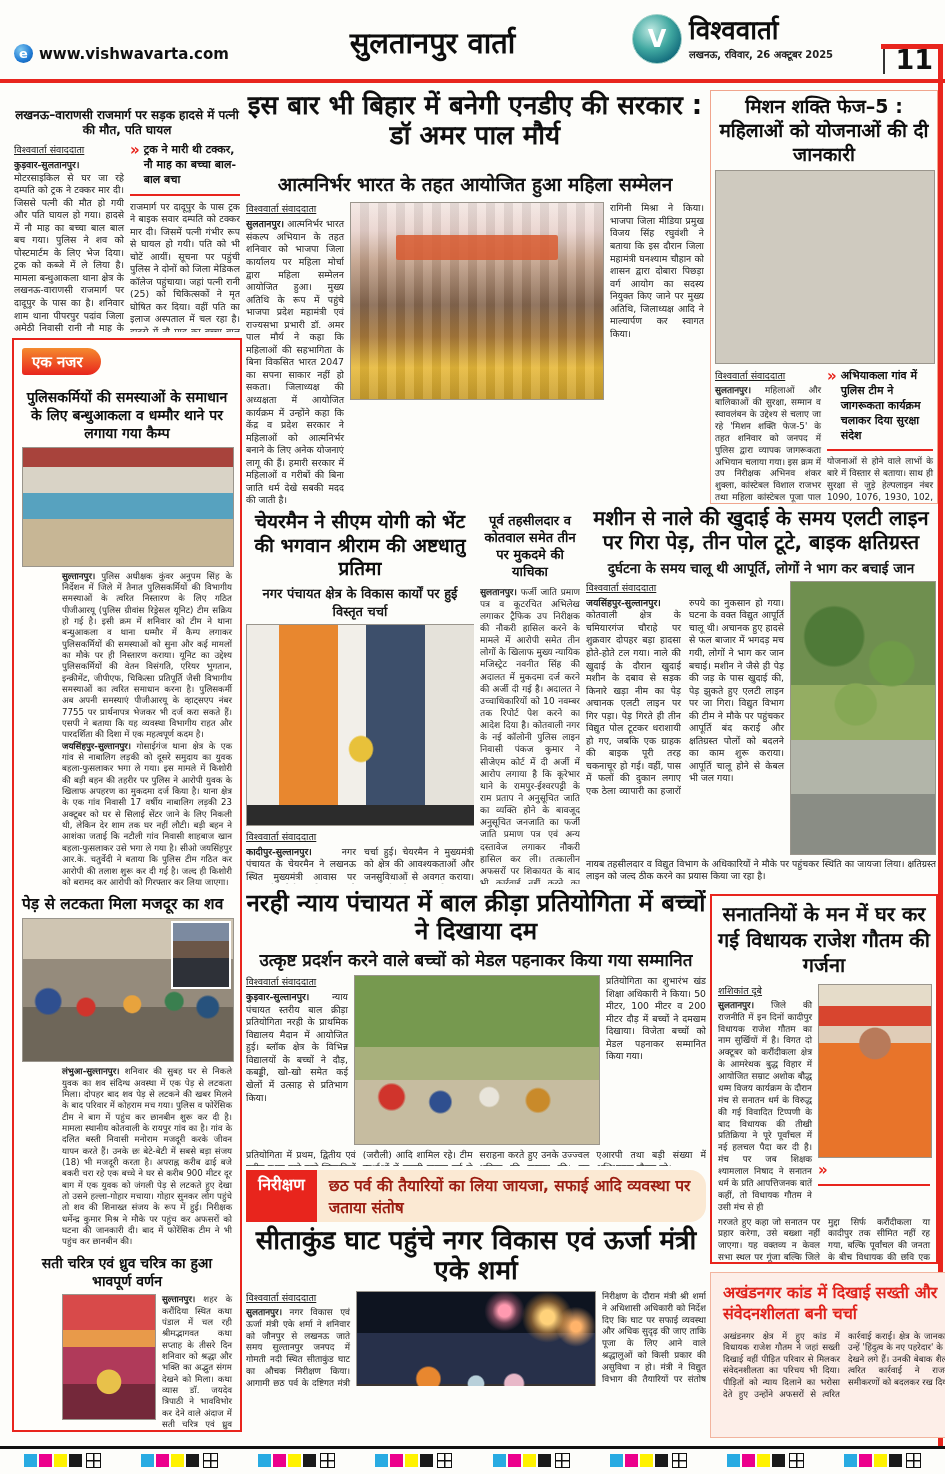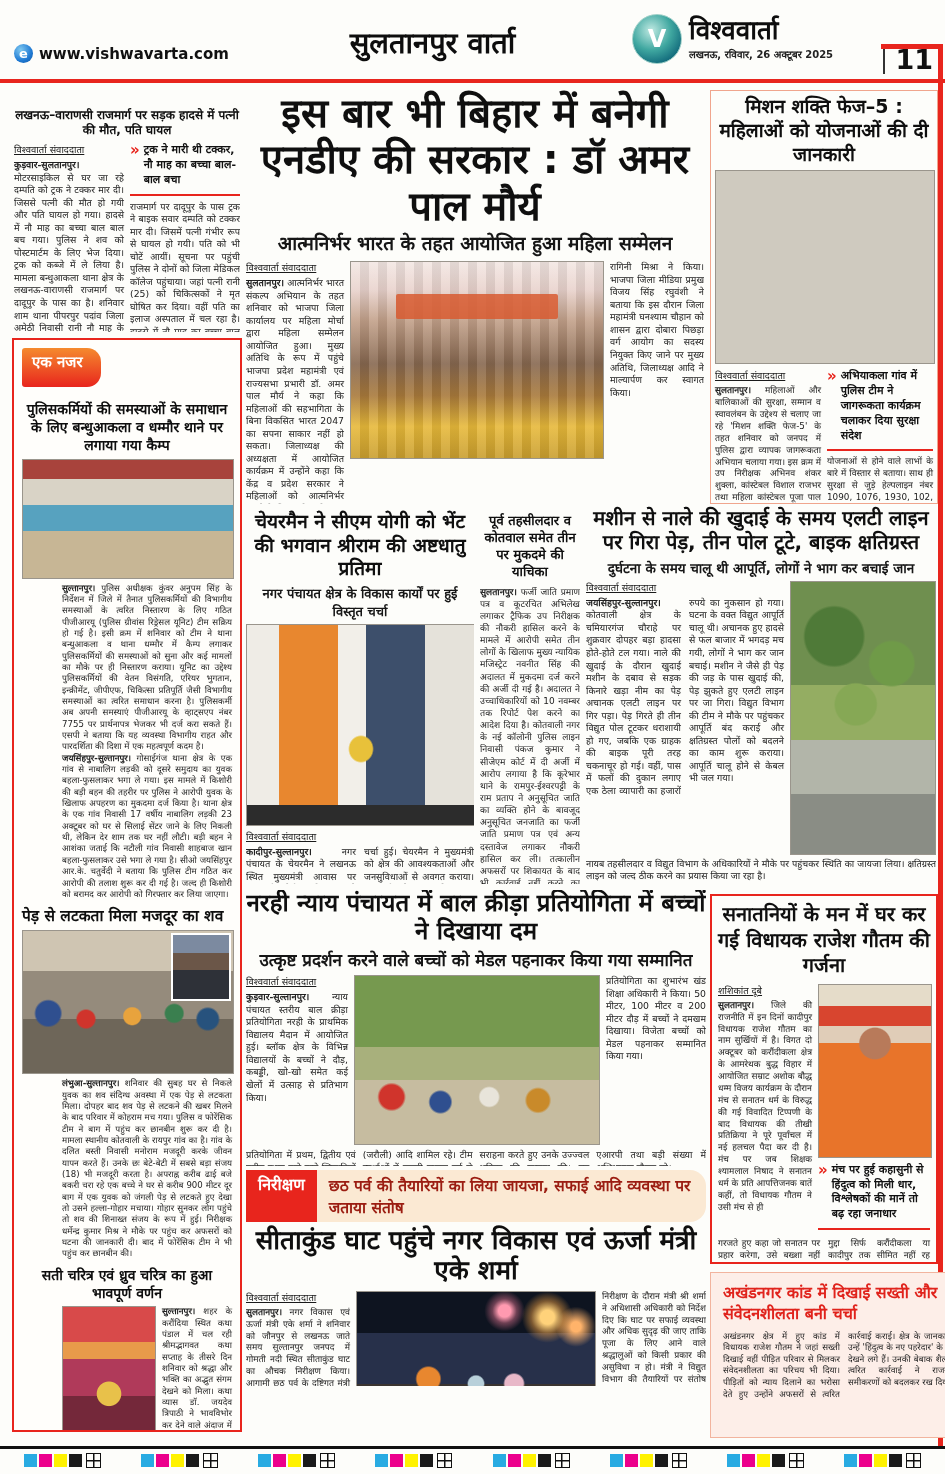--- a/index.html
+++ b/index.html
@@ -1,20 +1,20 @@
 <!DOCTYPE html>
 <html><head>
 <meta charset="utf-8">
 <style>
   html,body{margin:0;padding:0;background:#e9e7e2;}
   #page{position:relative;width:945px;height:1474px;background:#fdfdfa;margin:0 auto;
         font-family:"DejaVu Sans","Liberation Sans",sans-serif;color:#1a1a1a;overflow:hidden;}
   .art{position:absolute;overflow:hidden;}
   .hl{font-weight:800;color:#0f0f0f;text-align:center;}
-  .hl-xl{font-size:40px;line-height:1.16;}
+  .hl-xl{font-size:26px;line-height:1.16;}
   .hl-md{font-size:19px;line-height:1.24;}
   .sub{font-weight:700;text-align:center;color:#161616;}
   .sub-lg{font-size:19px;}
   .sub-md{font-size:13px;}
   .by{font-weight:400;font-size:9.5px;text-decoration:underline;margin-bottom:3px;}
   .dl{font-weight:700;}
   .body{font-size:9.3px;line-height:1.35;text-align:justify;color:#222;}
   .c2{column-count:2;column-gap:8px;}
   .c4{column-count:4;column-gap:7px;}
   .row{display:flex;gap:6px;}
@@ -36,21 +36,21 @@
            color:#fff;font-weight:800;font-size:24px;
            background:radial-gradient(circle at 38% 32%,#bfe9e2,#3fa7a0 45%,#16707f 75%,#0c4f62);border:1px solid #9fd0c8;}
   #hdr-logo .bt{font-size:26px;font-weight:800;color:#0d0d0d;line-height:1.05;}
   #hdr-logo .ed{font-size:10px;font-weight:700;color:#222;margin-top:2px;}
   #pgno{position:absolute;right:12px;top:46px;font-size:27px;font-weight:800;color:#111;
         border-left:2px solid #333;padding-left:10px;line-height:1.05;}
   
   #nzbox{position:absolute;left:12px;top:338px;width:230px;height:1094px;border:2.5px solid #e8251d;
          background:#fffefb;padding:8px;box-sizing:border-box;overflow:hidden;}
   .nz-tab{display:inline-block;background:linear-gradient(180deg,#f58a2e,#e8251d);color:#fff;font-weight:800;
-         font-size:15px;padding:3px 18px 16px 10px;border-radius:3px 14px 14px 3px;margin:0 0 7px;}
+         font-size:15px;padding:3px 18px 4px 10px;border-radius:3px 14px 14px 3px;margin:0 0 7px;}
   .nz-h{font-weight:800;font-size:14px;line-height:1.3;text-align:center;margin:6px 0 4px;color:#0e0e0e;}
   .nz-h.left{text-align:left;}
   .nz-b{font-size:8.6px;line-height:1.32;text-align:justify;color:#222;margin-left:40px;}
   
   .lab{background:#e8251d;color:#fff;font-weight:800;font-size:16px;padding:3px 12px;flex:none;}
   .kick{background:#fbe9d3;color:#9b1d12;font-weight:800;font-size:15.5px;padding:4px 12px;
         border-radius:0 16px 16px 0;flex:1;}
   
   #pinkbox{background:#fdeee8;border:1.5px solid #f2b49e;box-sizing:border-box;padding:10px 12px;}
   #pinkbox .ph1{color:#e0231c;font-weight:800;font-size:16px;line-height:1.3;margin-bottom:6px;}
@@ -173,21 +173,21 @@
       <span class="ph-katha"></span>
       <b class="dl">सुल्तानपुर।</b> <span>शहर के करौंदिया स्थित कथा पंडाल में चल रही श्रीमद्भागवत कथा सप्ताह के तीसरे दिन शनिवार को श्रद्धा और भक्ति का अद्भुत संगम देखने को मिला। कथा व्यास डॉ. जयदेव त्रिपाठी ने भावविभोर कर देने वाले अंदाज में सती चरित्र एवं ध्रुव चरित्र का वर्णन किया। श्रोताओं ने एकाग्र होकर कथा श्रवण कर दिव्य वातावरण का अनुभव किया। पंडाल में उपस्थित श्रद्धालु भजनों की मधुर लहरियों पर झूम उठे और जय श्री हरि के जयकारों से पूरा परिसर गूंज उठा। तीसरे दिन की कथा में प्रमुख रूप से पूर्व मंत्री जयनारायण तिवारी, पूर्व शिक्षक अरुण वर्मा, राजेंद्र पांडे, रत्नीश तिवारी, वरिष्ठ अधिवक्ता नंदोष पांडे, रचना तिवारी प्रधानाचार्य जीडी गोयनका स्कूल, आयोजक सुनेंद तिवारी, विनीत तिवारी, देवेश्वर तिवारी सहित बड़ी संख्या में श्रद्धालु मौजूद रहे।</span>
     </div>
 
     
     
   </div>
 
   <div class="art" style="left:246px;top:90px;width:458px;height:414px;">
     <div class="hl hl-xl">इस बार भी बिहार में बनेगी एनडीए की सरकार : डॉ अमर पाल मौर्य</div>
-    <div class="sub sub-lg" style="margin-top:1px;">आत्मनिर्भर भारत के तहत आयोजित हुआ महिला सम्मेलन</div>
+    <div class="sub sub-lg" style="margin-top:21px;">आत्मनिर्भर भारत के तहत आयोजित हुआ महिला सम्मेलन</div>
     <div class="row" style="margin-top:5px;">
       <div style="width:98px;flex:none;">
         <div class="by">विश्ववार्ता संवाददाता</div>
         <div class="body"><b class="dl">सुलतानपुर।</b> <span>आत्मनिर्भर भारत संकल्प अभियान के तहत शनिवार को भाजपा जिला कार्यालय पर महिला मोर्चा द्वारा महिला सम्मेलन आयोजित हुआ। मुख्य अतिथि के रूप में पहुंचे भाजपा प्रदेश महामंत्री एवं राज्यसभा प्रभारी डॉ. अमर पाल मौर्य ने कहा कि महिलाओं की सहभागिता के बिना विकसित भारत 2047 का सपना साकार नहीं हो सकता। जिलाध्यक्ष की अध्यक्षता में आयोजित कार्यक्रम में उन्होंने कहा कि केंद्र व प्रदेश सरकार ने महिलाओं को आत्मनिर्भर बनाने के लिए अनेक योजनाएं लागू की हैं। हमारी सरकार में महिलाओं व गरीबों की बिना जाति धर्म देखे सबकी मदद की जाती है।</span></div>
       </div>
       <div class="ph ph-main">
         <span class="bnr"></span>
       </div>
       <div style="flex:1;">
         <div class="body">रागिनी मिश्रा ने किया। भाजपा जिला मीडिया प्रमुख विजय सिंह रघुवंशी ने बताया कि इस दौरान जिला महामंत्री घनश्याम चौहान को शासन द्वारा दोबारा पिछड़ा वर्ग आयोग का सदस्य नियुक्त किए जाने पर मुख्य अतिथि, जिलाध्यक्ष आदि ने माल्यार्पण कर स्वागत किया।</div>
@@ -281,21 +281,20 @@
     <div class="hl" style="font-size:20px;line-height:1.28;">सनातनियों के मन में घर कर गई विधायक राजेश गौतम की गर्जना</div>
     <div class="row" style="margin-top:5px;">
       <div style="flex:1;">
         <div class="by">शशिकांत दूबे</div>
         <div class="body" style="font-size:8.8px;"><b class="dl">सुलतानपुर।</b> <span>जिले की राजनीति में इन दिनों कादीपुर विधायक राजेश गौतम का नाम सुर्खियों में है। विगत दो अक्टूबर को करौंदीकला क्षेत्र के आमरेथक बुद्ध विहार में आयोजित सम्राट अशोक बौद्ध धम्म विजय कार्यक्रम के दौरान मंच से सनातन धर्म के विरुद्ध की गई विवादित टिप्पणी के बाद विधायक की तीखी प्रतिक्रिया ने पूरे पूर्वांचल में नई हलचल पैदा कर दी है। मंच पर जब शिक्षक श्यामलाल निषाद ने सनातन धर्म के प्रति आपत्तिजनक बातें कहीं, तो विधायक गौतम ने उसी मंच से ही</span></div>
       </div>
       <div style="width:112px;flex:none;">
         <div class="ph ph-gautam"></div>
         <div class="pq" style="margin-top:5px;">
           <span class="mk">»</span>
-          <span>मंच पर हुई कहासुनी से हिंदुत्व को मिली धार, विश्लेषकों की मानें तो बढ़ रहा जनाधार</span>
         </div>
       </div>
     </div>
     <div class="body c2" style="margin-top:3px;height:104px;font-size:8.8px;">गरजते हुए कहा जो सनातन पर प्रहार करेगा, उसे बख्शा नहीं जाएगा। यह वक्तव्य न केवल सभा स्थल पर गूंजा बल्कि जिले के कोने-कोने में चर्चा का विषय बन गया। विधायक की इस गर्जना ने हिंदुत्व की राजनीति को नई धार दे दी है, और अब यह मुद्दा सिर्फ करौंदीकला या कादीपुर तक सीमित नहीं रह गया, बल्कि पूर्वांचल की जनता के बीच विधायक की छवि एक बेबाक और तेजतर्रार नेता के रूप में उभर रही है। राजनीतिक विश्लेषकों की मानें तो विधायक राजेश गौतम का जनाधार लगातार बढ़ रहा है। पार्टी कार्यकर्ता इसे सनातन सम्मान की निर्णायक लड़ाई मान रहे हैं।</div>
   </div>
 
   <div class="art" id="pinkbox" style="left:710px;top:1272px;width:268px;height:166px;">
     <div class="ph1">अखंडनगर कांड में दिखाई सख्ती और संवेदनशीलता बनी चर्चा</div>
     <div class="body c2" style="font-size:8.6px;height:98px;">अखंडनगर क्षेत्र में हुए कांड में विधायक राजेश गौतम ने जहां सख्ती दिखाई वहीं पीड़ित परिवार से मिलकर संवेदनशीलता का परिचय भी दिया। पीड़ितों को न्याय दिलाने का भरोसा देते हुए उन्होंने अफसरों से त्वरित कार्रवाई कराई। क्षेत्र के जानकार अब उन्हें 'हिंदुत्व के नए पहरेदार' के रूप में देखने लगे हैं। उनकी बेबाक शैली और त्वरित कार्रवाई ने राजनीतिक समीकरणों को बदलकर रख दिया है।</div>
   </div>

